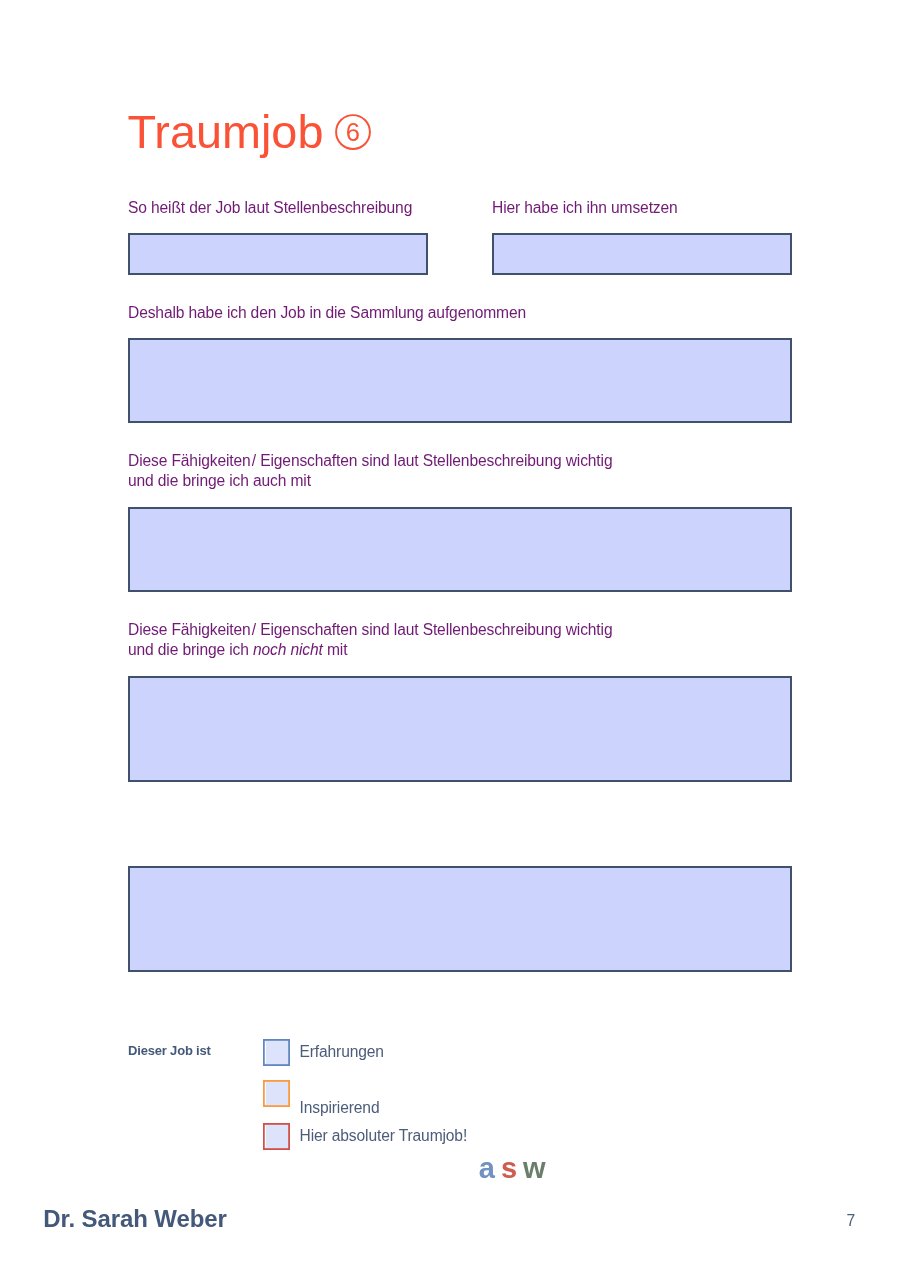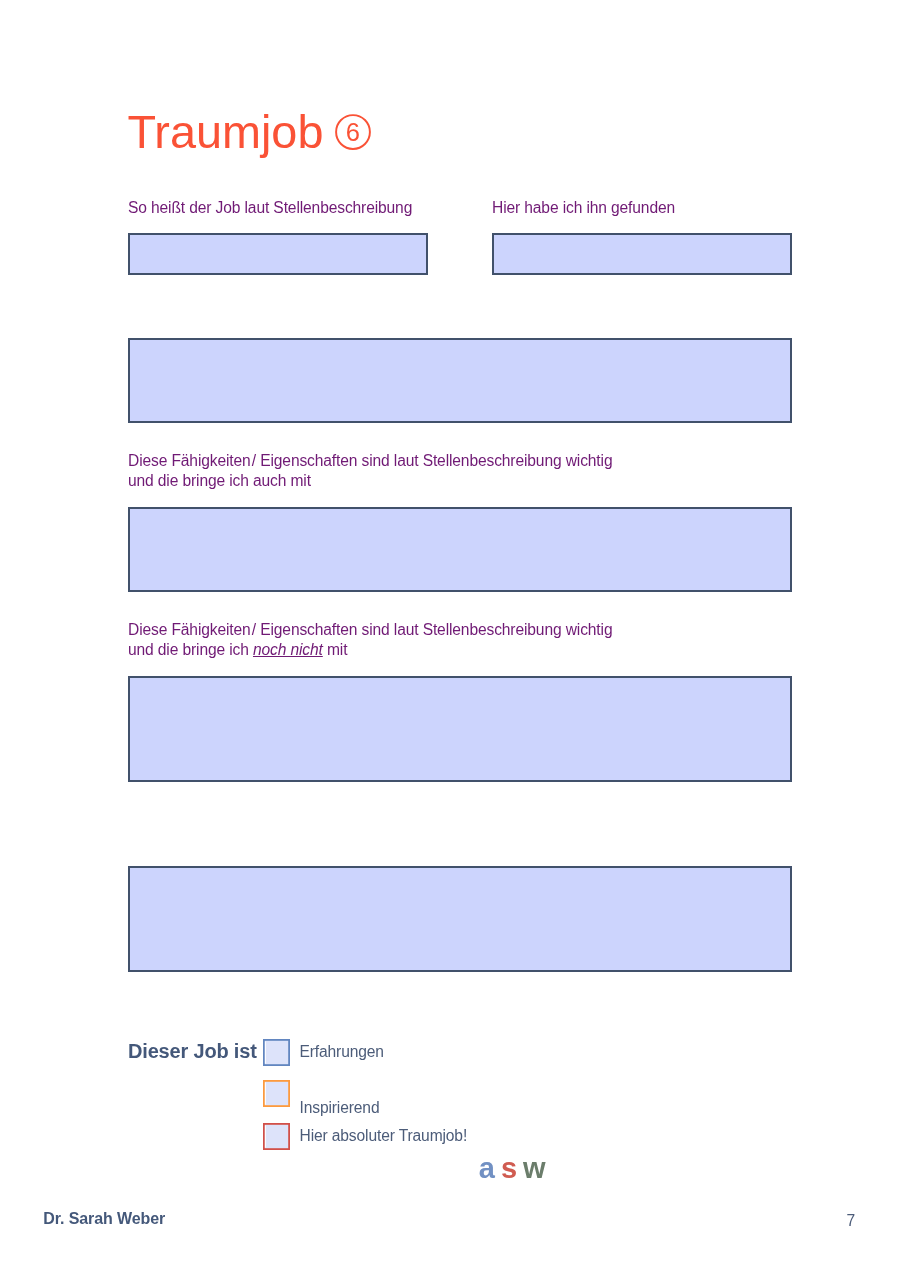--- a/index.html
+++ b/index.html
@@ -7,32 +7,32 @@
   body{width:897px;height:1269px;background:#ffffff;overflow:hidden;
        font-family:"Liberation Sans",sans-serif;-webkit-font-smoothing:antialiased;}
   .page{position:relative;width:897px;height:1093px;}
 
   .title{position:absolute;left:127.5px;top:105.5px;font-size:46.8px;line-height:52px;
          color:#fa5236;font-weight:400;letter-spacing:0px;white-space:nowrap;}
   .title-num{position:absolute;left:333.4px;top:112.1px;width:40px;height:40px;}
 
   .flabel{position:absolute;font-size:15.6px;line-height:20.8px;color:#701a75;
           white-space:pre-line;letter-spacing:-0.13px;}
-  .flabel i{font-style:italic;text-decoration:underline;}
+  .flabel i{font-style:italic;}
 
   .fbox{position:absolute;background:#ccd4fd;border:2px solid #41516b;box-sizing:border-box;}
 
-  .cb-label{position:absolute;left:128px;font-size:20px;line-height:20.8px;
+  .cb-label{position:absolute;left:128px;font-size:13px;line-height:20.8px;
             color:#44587a;font-weight:700;letter-spacing:-0.18px;white-space:nowrap;}
   .cbox{position:absolute;left:262.6px;width:26.4px;height:26.4px;}
   .cbox svg{display:block;}
   .cb-text{position:absolute;left:299.5px;font-size:15.6px;line-height:20.8px;color:#4c5c79;letter-spacing:-0.13px;
            white-space:nowrap;}
 
-  .footer-name{position:absolute;left:43.3px;top:1207.9px;font-size:16px;line-height:22px;
+  .footer-name{position:absolute;left:43.3px;top:1207.9px;font-size:24px;line-height:22px;
                color:#44587a;font-weight:700;letter-spacing:-0.1px;white-space:nowrap;}
   .footer-page{position:absolute;left:846.5px;top:1210.8px;font-size:15.6px;line-height:20px;
                color:#4c5c79;white-space:nowrap;}
   .logo{position:absolute;left:478.7px;top:1152px;font-size:29px;line-height:32px;
         font-weight:700;letter-spacing:-1px;white-space:nowrap;}
   .logo .a{color:#7190c3;}
   .logo .s{color:#d05c51;}
   .logo .w{color:#6b7d6b;}
 </style>
 </head>
@@ -44,23 +44,24 @@
   <div class="title-num">
     <svg width="40" height="40" viewBox="0 0 40 40" aria-hidden="true">
       <circle cx="20" cy="20" r="16.9" fill="none" stroke="#fa5236" stroke-width="1.95"></circle>
       <text x="19.8" y="28.9" text-anchor="middle" font-family="Liberation Sans, sans-serif" font-size="25.5" fill="#fa5236">6</text>
     </svg>
   </div>
 
   <div class="flabel" style="left:128px;top:197.5px">So heißt der Job laut Stellenbeschreibung</div>
   <div class="fbox" style="left:127.7px;top:232.7px;width:300.3px;height:42.4px"></div>
 
-  <div class="flabel" style="left:492px;top:197.5px">Hier habe ich ihn gefunden</div>
+  <div class="flabel" style="left:492px;top:197.5px">Hier habe ich ihn umsetzen</div>
   <div class="fbox" style="left:491.7px;top:232.7px;width:300.1px;height:42.4px"></div>
 
+  <div class="flabel" style="left:128px;top:302.5px">Deshalb habe ich den Job in die Sammlung aufgenommen</div>
   <div class="fbox" style="left:127.7px;top:337.7px;width:664.1px;height:85.5px"></div>
 
   <div class="flabel" style="left:128px;top:450.5px">Diese Fähigkeiten / Eigenschaften sind laut Stellenbeschreibung wichtig
 und die bringe ich auch mit</div>
   <div class="fbox" style="left:127.7px;top:506.8px;width:664.1px;height:85.3px"></div>
 
   <div class="flabel" style="left:128px;top:619.5px"><span>Diese Fähigkeiten / Eigenschaften sind laut Stellenbeschreibung wichtig
 und die bringe ich </span><i>noch nicht</i><span> mit</span></div>
   <div class="fbox" style="left:127.7px;top:675.7px;width:664.1px;height:106.8px"></div>
 

